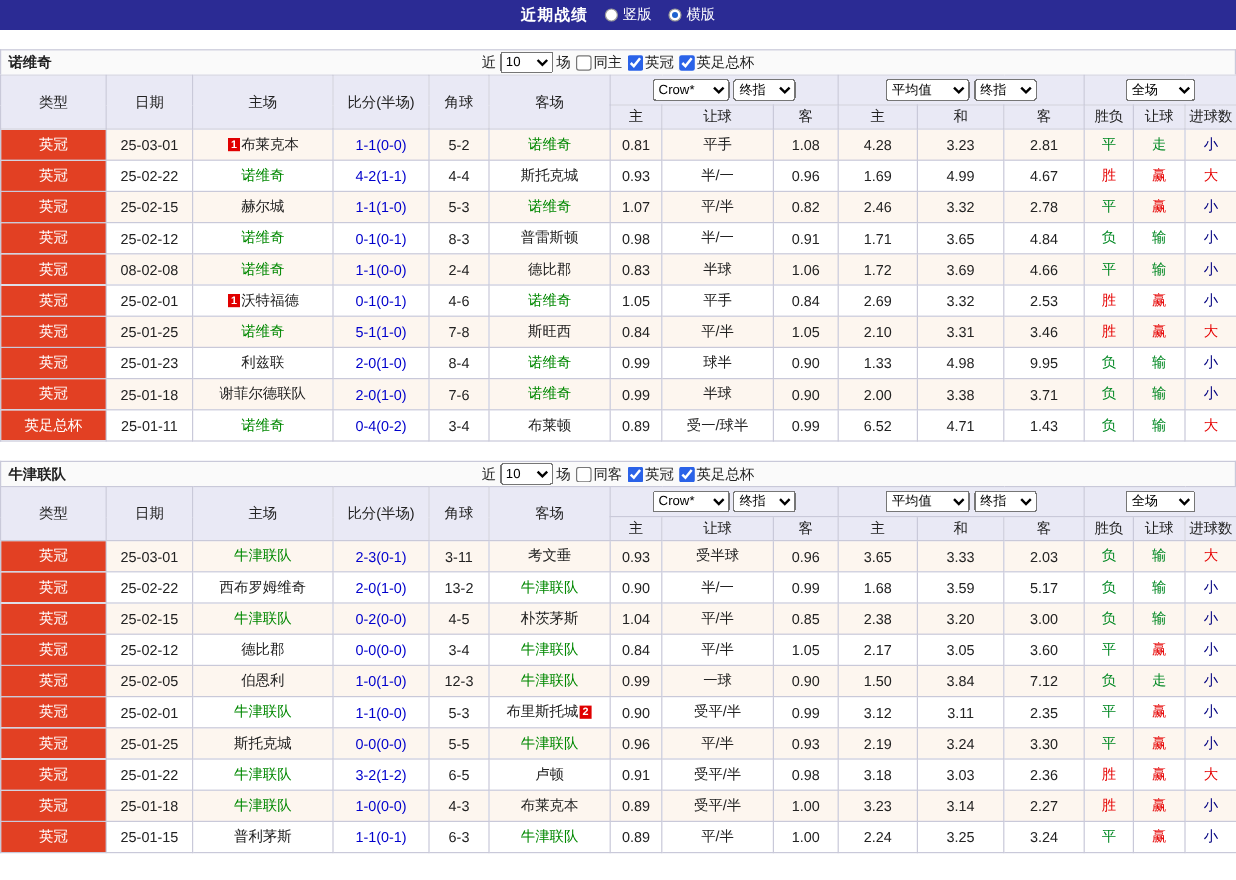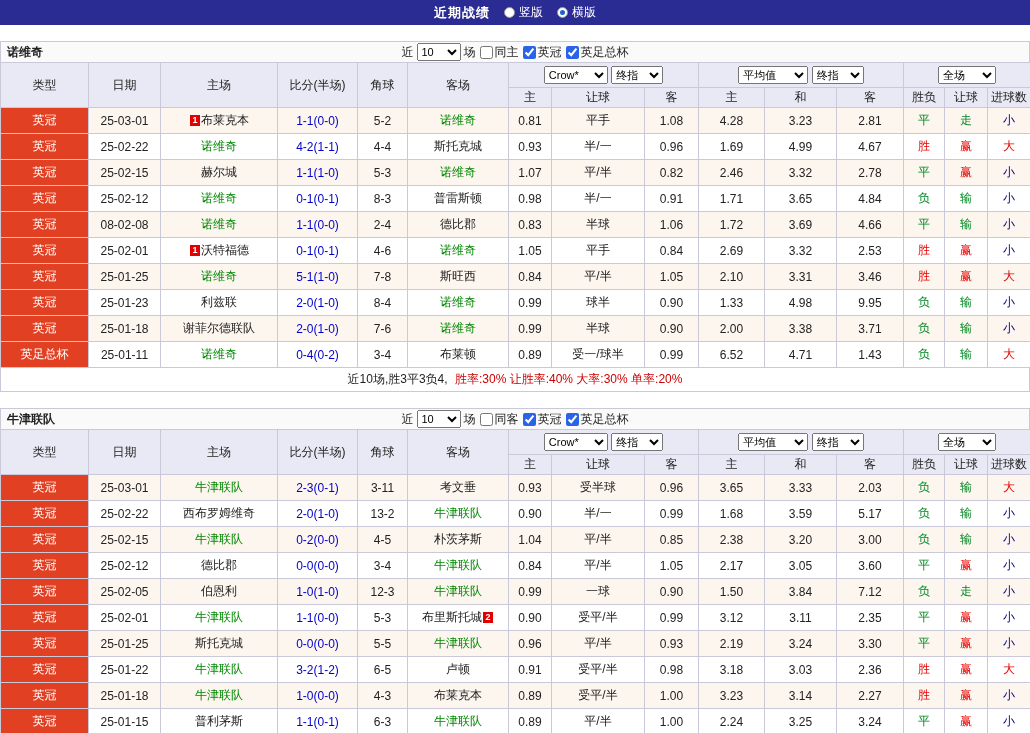--- a/index.html
+++ b/index.html
@@ -298,24 +298,20 @@
           <td>0.99</td>
           <td>6.52</td>
           <td>4.71</td>
           <td>1.43</td>
           <td class="res" style="color: rgb(0, 136, 34);">负</td>
           <td class="res" style="color: rgb(0, 136, 34);">输</td>
           <td class="res" style="color: rgb(230, 0, 0);">大</td>
         </tr>
       </tbody>
   </table>
-  <div class="summary">
-    <span>近10场,胜3平3负4,</span>
-    <span class="rates">胜率:30% 让胜率:40% 大率:30% 单率:20%</span>
-  </div>
 </section>
 
 <section class="block">
   <div class="teambar">
     <span class="teamname">牛津联队</span>
     <span class="filters">
       <span>近</span>
       <select class="sel-count"><option>10</option></select>
       <span>场</span>
       <label class="cb">

